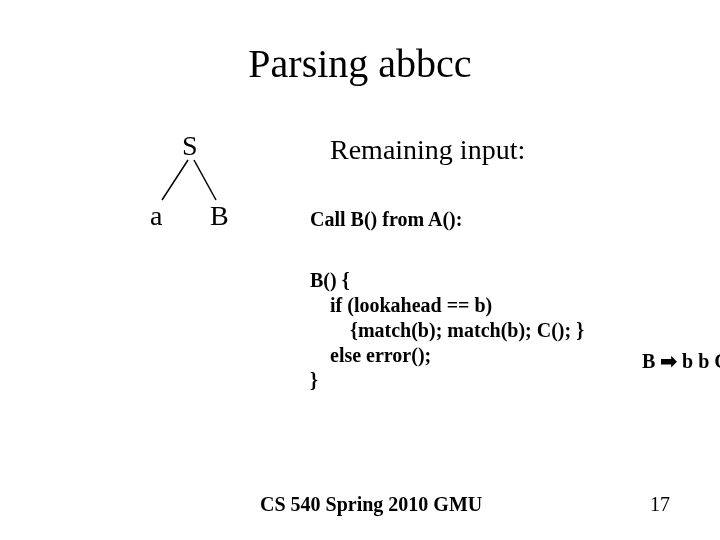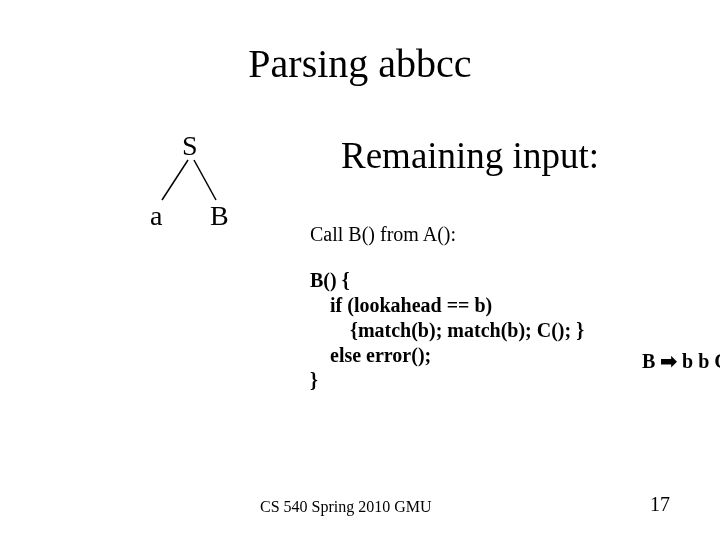--- a/index.html
+++ b/index.html
@@ -4,27 +4,27 @@
 <style>
   * { margin: 0; padding: 0; box-sizing: border-box; }
   html, body { width: 720px; height: 540px; background: #fff; font-family: "Times New Roman", Times, serif; color: #000; }
   .slide { position: relative; width: 720px; height: 540px; }
   .title { position: absolute; top: 40px; left: 0; width: 100%; text-align: center; font-size: 40px; font-weight: normal; }
   .tree { position: absolute; top: 130px; left: 150px; width: 120px; height: 110px; }
   .tree-s { position: absolute; top: 0; left: 32px; font-size: 28px; }
   .tree-a { position: absolute; top: 70px; left: 0; font-size: 28px; }
   .tree-b { position: absolute; top: 70px; left: 60px; font-size: 28px; }
   .tree-svg { position: absolute; top: 28px; left: 8px; }
-  .remaining-label { position: absolute; top: 134px; left: 341px; font-size: 37px; }
+  .remaining-label { position: absolute; top: 134px; left: 330px; font-size: 28px; }
   .remaining-value { position: absolute; top: 131px; left: 545px; font-size: 30px; }
-  .call-text { position: absolute; top: 223px; left: 310px; font-size: 20px; font-weight: normal; }
+  .call-text { position: absolute; top: 208px; left: 310px; font-size: 20px; font-weight: bold; }
   .code { position: absolute; top: 268px; left: 310px; font-size: 20px; font-weight: bold; line-height: 1.25; white-space: pre; }
   .rule { position: absolute; top: 326px; left: 622px; font-size: 20px; font-weight: bold; white-space: pre; }
   .arrow { font-family: Arial, sans-serif; }
-  .footer { position: absolute; bottom: 24px; left: 260px; font-size: 16px; }
+  .footer { position: absolute; bottom: 24px; left: 260px; font-size: 20px; font-weight: bold; }
   .pagenum { position: absolute; bottom: 24px; right: 50px; font-size: 20px; }
 </style>
 </head>
 <body>
 
 <div class="slide">
   <div class="title">Parsing abbcc</div>
 
   <div class="tree">
     <div class="tree-s">S</div>

